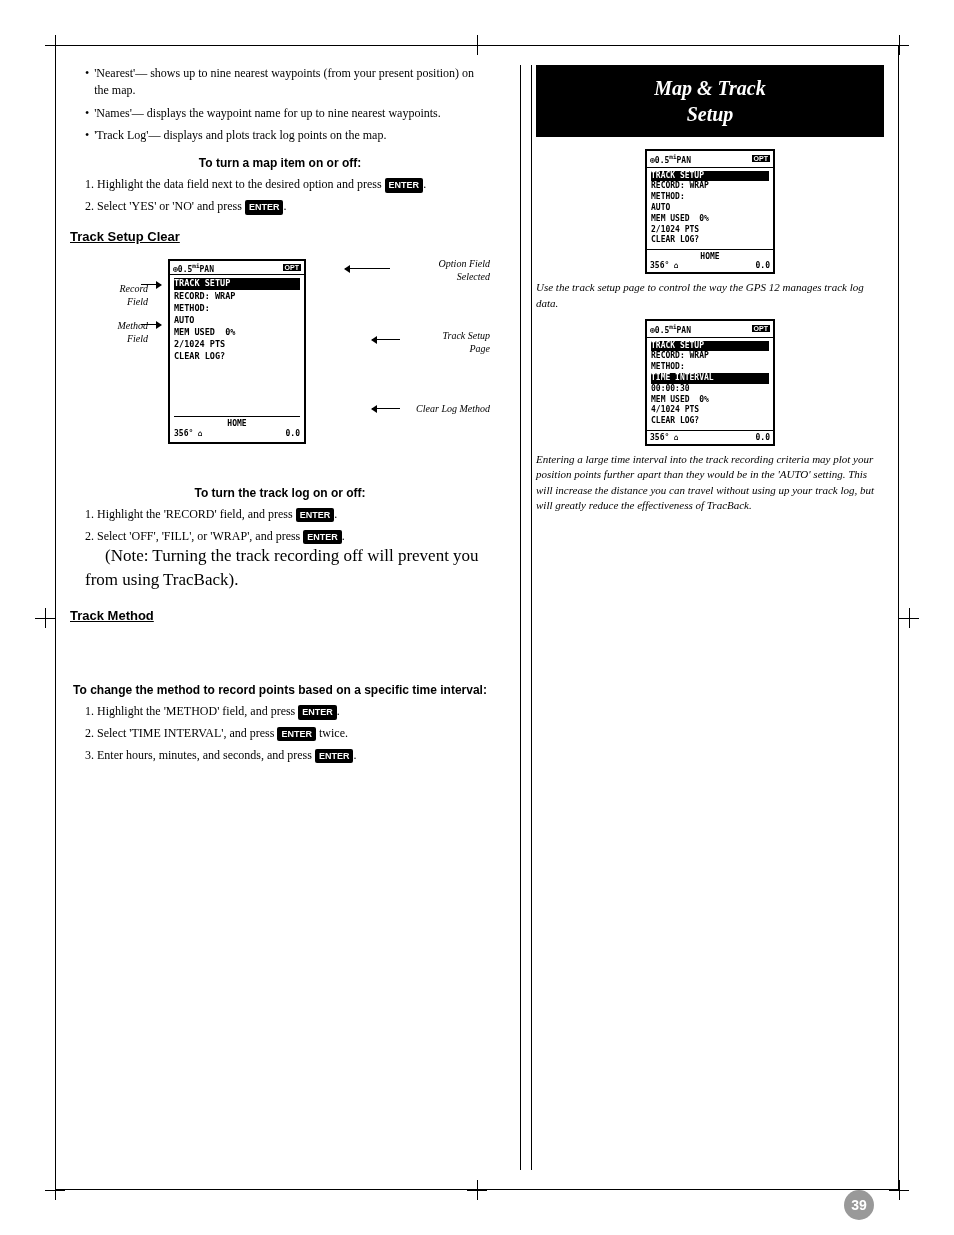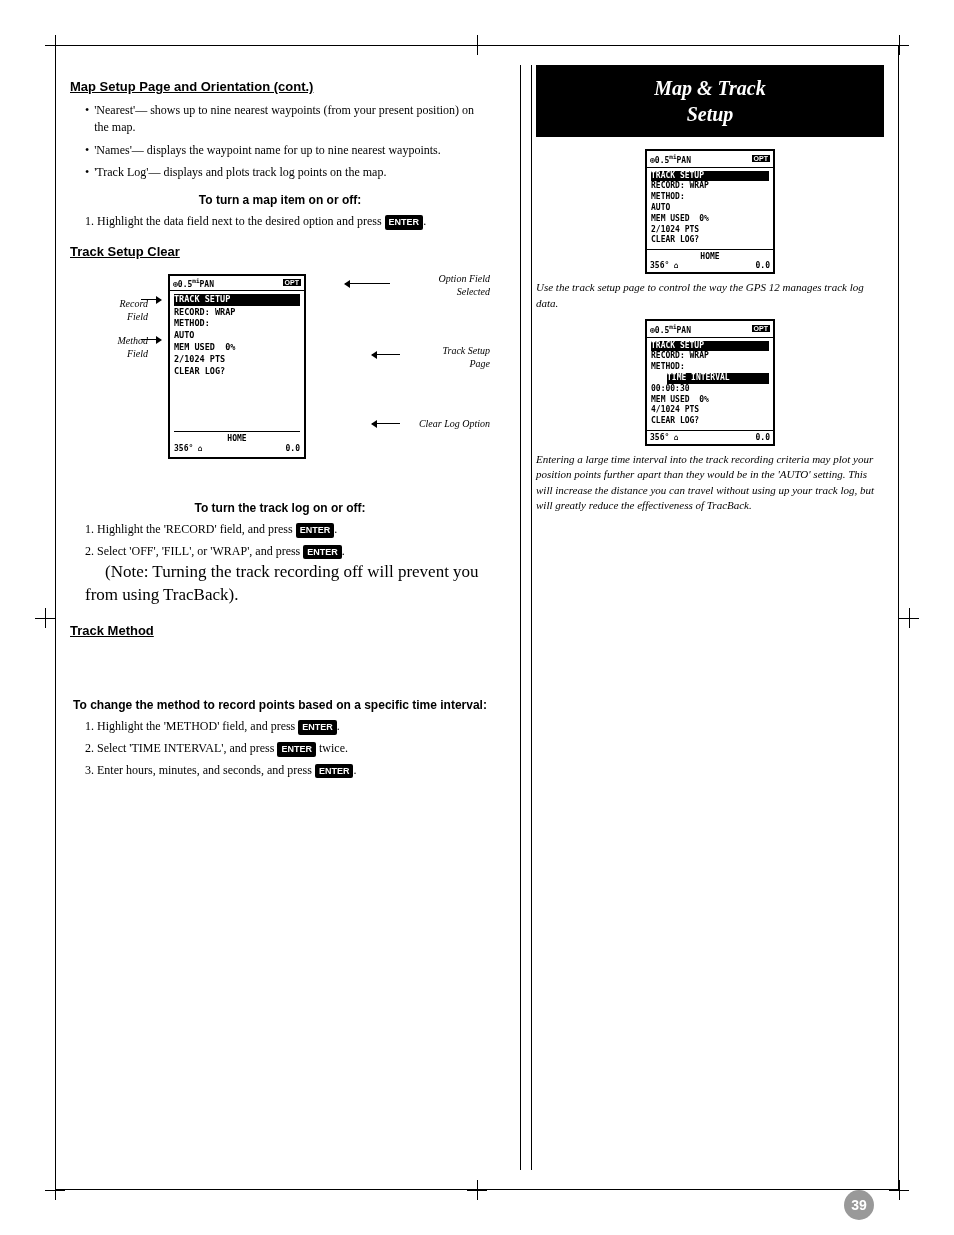--- a/index.html
+++ b/index.html
@@ -354,37 +354,37 @@
     <div style="position:absolute;left:10px;top:0;width:1px;height:20px;background:#000;"></div>
     <div style="position:absolute;left:0;top:10px;width:20px;height:1px;background:#000;"></div>
   </div>
 </div>
 
 <div class="page-content">
 
   <div class="left-col">
 
     <div>
-      <div class="section-title">Map Setup Page and Orientation (cont.)</div>
 
       <div class="bullet-item">
         <span class="bullet-dot">•</span>
         <span class="bullet-text"><span>'Nearest'— shows up to nine nearest waypoints (from your present position) on the map.</span></span>
       </div>
       <div class="bullet-item">
         <span class="bullet-dot">•</span>
         <span class="bullet-text"><span>'Names'— displays the waypoint name for up to nine nearest waypoints.</span></span>
       </div>
       <div class="bullet-item">
         <span class="bullet-dot">•</span>
         <span class="bullet-text"><span>'Track Log'— displays and plots track log points on the map.</span></span>
       </div>
 
       <div class="sub-title">To turn a map item on or off:</div>
       <div class="step">1. Highlight the data field next to the desired option and press <span class="enter-btn">ENTER</span>.</div>
+      <div class="step">2. Select 'YES' or 'NO'  and press <span class="enter-btn">ENTER</span>.</div>
     </div>
 
     <div>
       <div class="section-title">Track Setup Clear</div>
 
       <div class="track-setup-diagram">
 
         <div class="label-record" style="left:0;top:28px;font-size:10px;font-style:italic;text-align:right;width:68px;line-height:1.3;">Record<br>Field</div>
         <div class="arrow-record"></div>
 
@@ -418,21 +418,21 @@
 
         <div style="position:absolute;right:100px;top:14px;width:45px;height:1px;background:#000;">
           <div style="position:absolute;left:-1px;top:-3px;border-top:4px solid transparent;border-bottom:4px solid transparent;border-right:6px solid #000;"></div>
         </div>
 
         <div style="position:absolute;right:0;top:75px;font-size:10px;font-style:italic;text-align:right;width:90px;line-height:1.3;">Track Setup<br>Page</div>
         <div style="position:absolute;right:90px;top:85px;width:28px;height:1px;background:#000;">
           <div style="position:absolute;left:-1px;top:-3px;border-top:4px solid transparent;border-bottom:4px solid transparent;border-right:6px solid #000;"></div>
         </div>
 
-        <div style="position:absolute;right:0;top:148px;font-size:10px;font-style:italic;text-align:right;width:90px;line-height:1.3;">Clear Log Option</div>
+        <div style="position:absolute;right:0;top:148px;font-size:10px;font-style:italic;text-align:right;width:90px;line-height:1.3;">Clear Log Method</div>
         <div style="position:absolute;right:90px;top:154px;width:28px;height:1px;background:#000;">
           <div style="position:absolute;left:-1px;top:-3px;border-top:4px solid transparent;border-bottom:4px solid transparent;border-right:6px solid #000;"></div>
         </div>
       </div>
 
       <div class="sub-title">To turn the track log on or off:</div>
       <div class="step">1. Highlight the 'RECORD' field, and press <span class="enter-btn">ENTER</span>.</div>
       <div class="step">2. Select 'OFF', 'FILL', or 'WRAP', and press <span class="enter-btn">ENTER</span>.<br>
         <span class="note-text">(Note: Turning the track recording off will prevent you from using TracBack).</span>
       </div>
@@ -487,21 +487,21 @@
 
     <div class="gps-screen-right" style="width:130px;margin:0 auto 6px auto;">
       <div style="display:flex;justify-content:space-between;align-items:center;padding:2px 3px;border-bottom:1px solid #000;font-family:monospace;font-size:8px;font-weight:bold;">
         <span>⊕0.5<sup style="font-size:6px">mi</sup>PAN</span>
         <span class="opt-badge">OPT</span>
       </div>
       <div style="padding:3px 4px;font-family:monospace;font-size:8px;font-weight:bold;line-height:1.35;">
         <div style="background:#000;color:#fff;">TRACK SETUP</div>
         <div>RECORD: WRAP</div>
         <div>METHOD:</div>
-        <div style="background:#000;color:#fff;margin-left:16px;">TIME INTERVAL</div>
+        <div style="background:#000;color:#fff;">TIME INTERVAL</div>
         <div>00:00:30</div>
         <div>MEM USED&nbsp;&nbsp;0%</div>
         <div>4/1024 PTS</div>
         <div>CLEAR LOG?</div>
       </div>
       <div style="border-top:1px solid #000;padding:2px 3px;font-family:monospace;font-size:8px;font-weight:bold;">
         <div style="display:flex;justify-content:space-between;">
           <span>356° ⌂</span>
           <span>0.0</span>
         </div>

